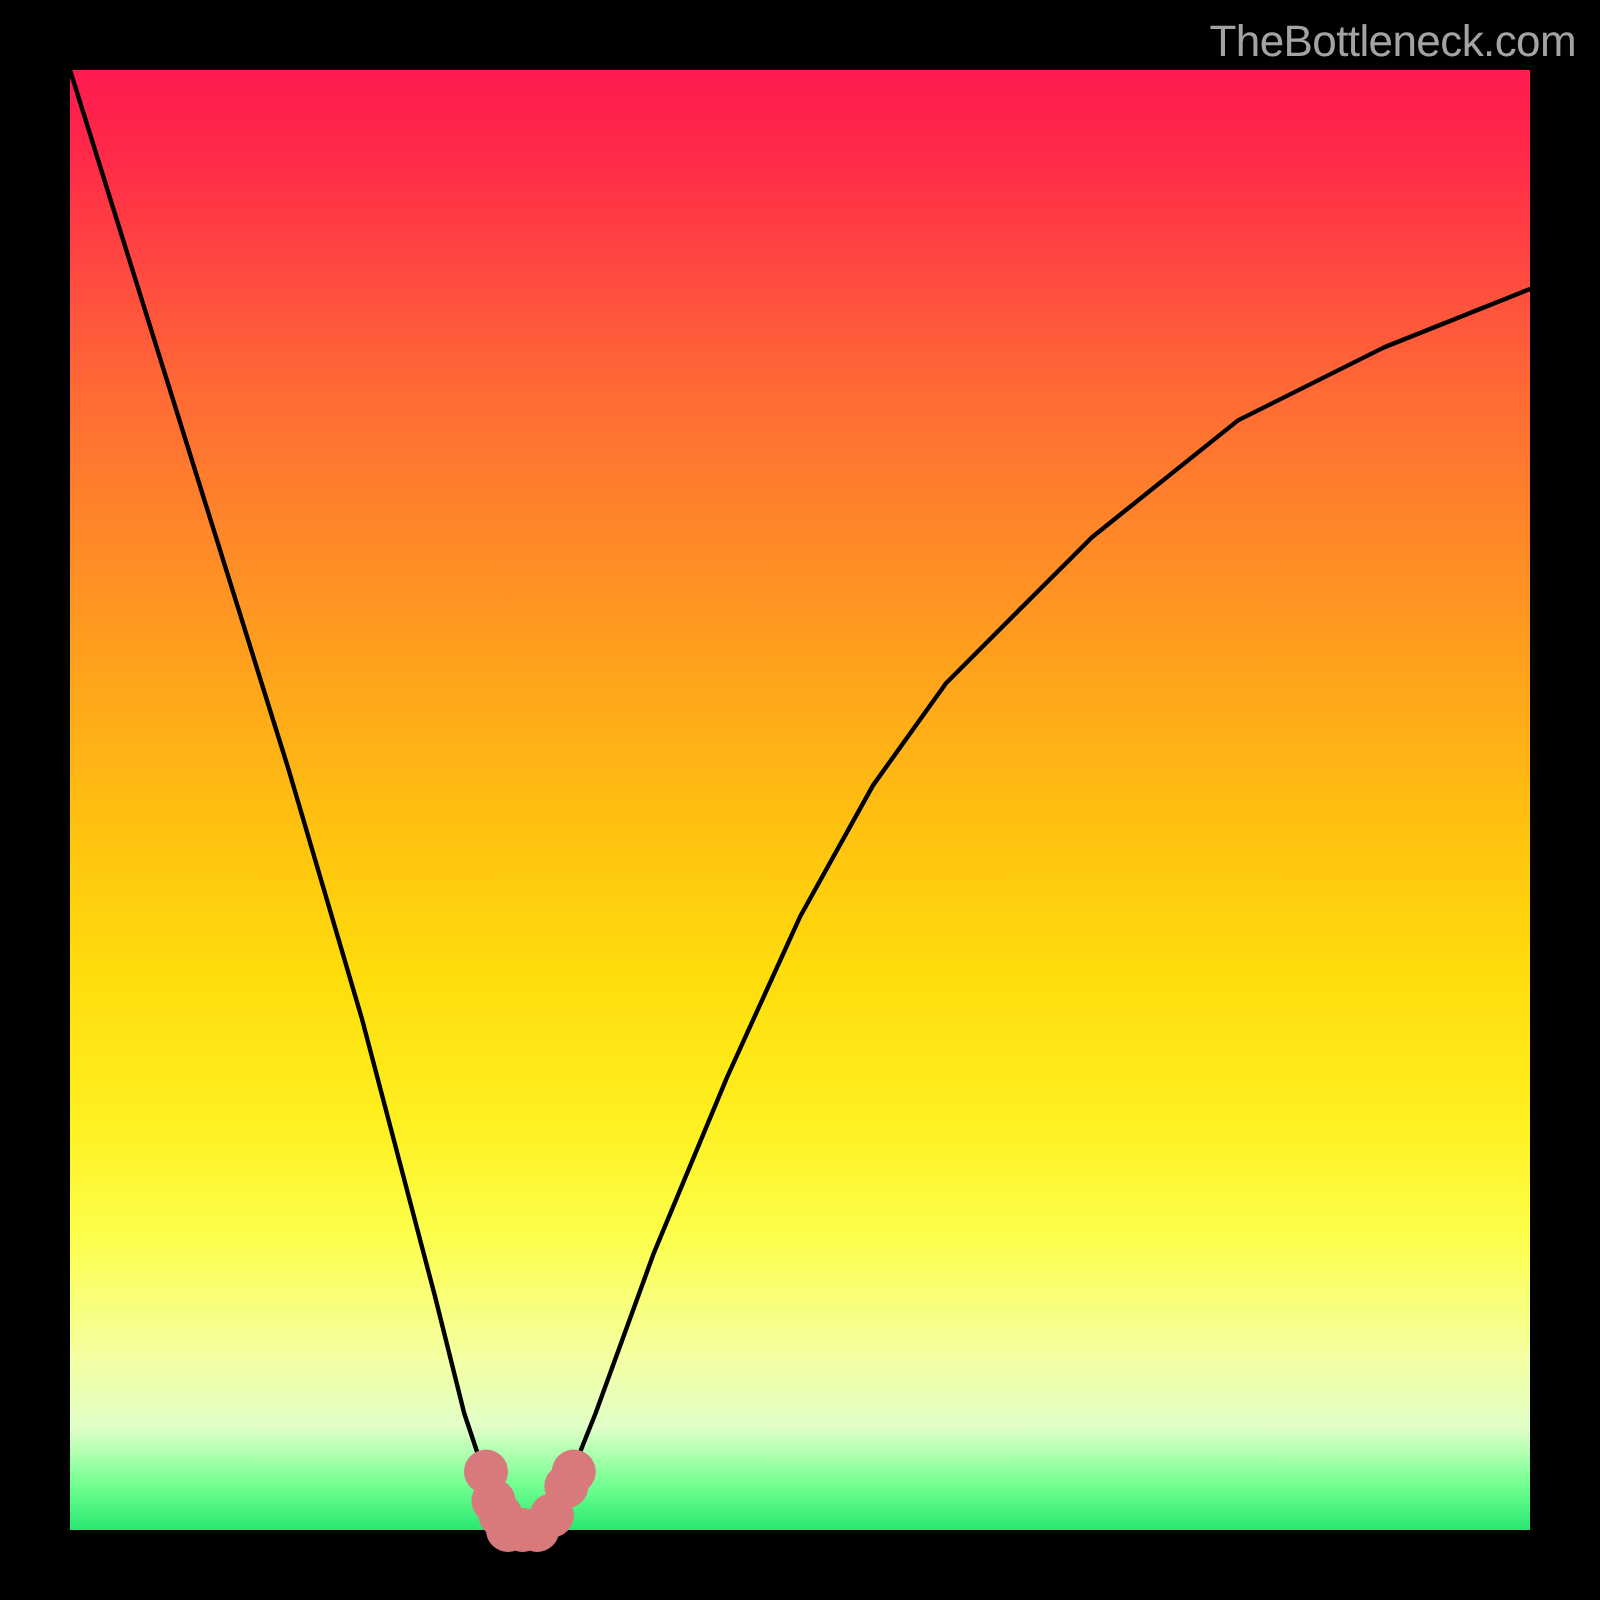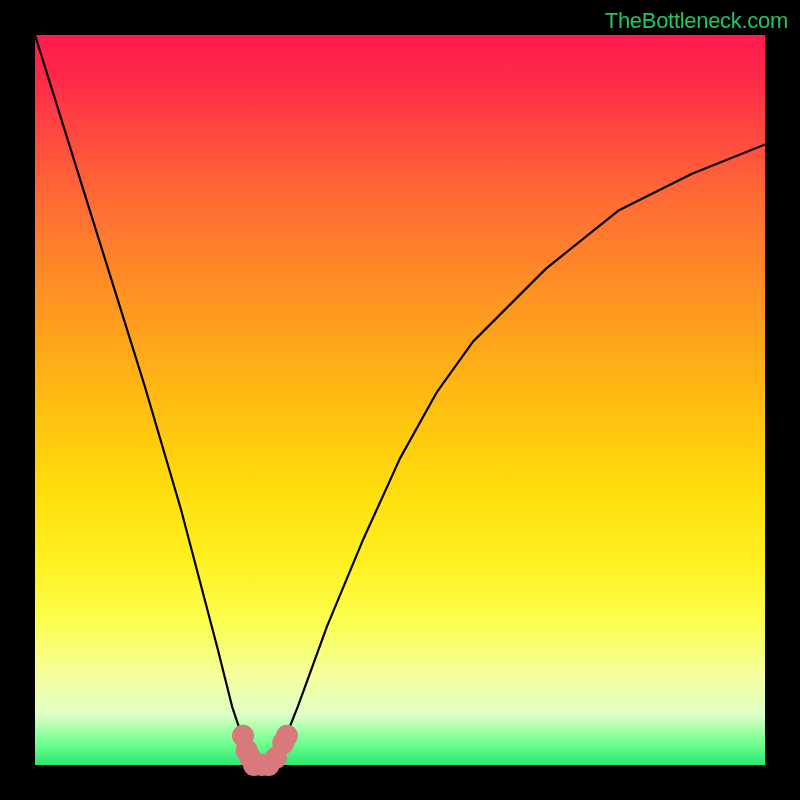--- a/index.html
+++ b/index.html
@@ -37,21 +37,21 @@
       #f5ffa0 88%,
       #e0ffc8 93%,
       #70ff90 97%,
       #28e870 100%
     );
   }
   .attribution {
     position: absolute;
     top: 8px;
     right: 12px;
-    color: #22c55e;
+    color: #a3a3a3;
     font-size: 22px;
     font-weight: 500;
     z-index: 10;
     letter-spacing: -0.3px;
   }
   svg.curve {
     position: absolute;
     left: 0;
     top: 0;
     width: 800px;

